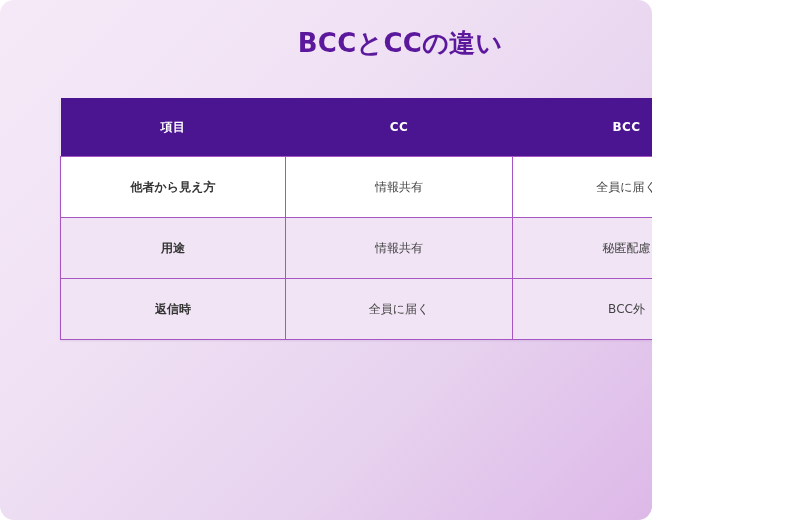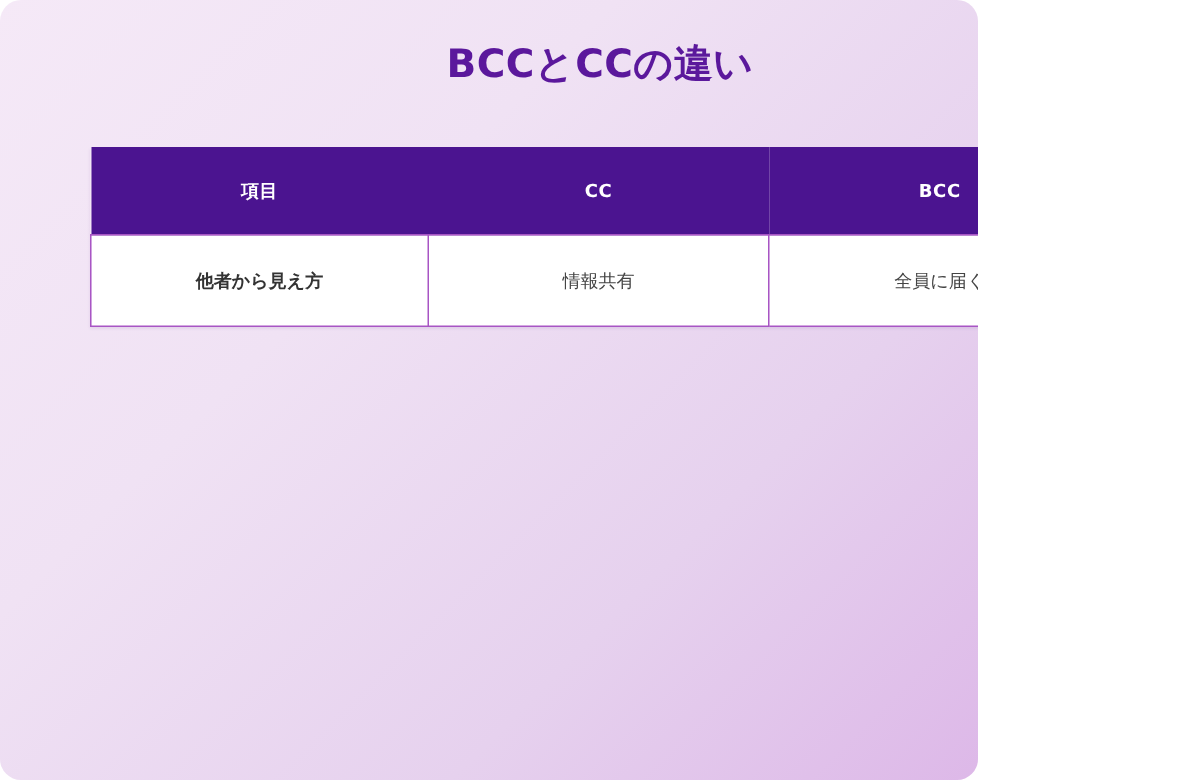--- a/index.html
+++ b/index.html
@@ -107,17 +107,27 @@
           <th>CC</th>
           <th>BCC</th>
         </tr>
       </thead>
       <tbody>
         <tr class="row">
           <td class="label-cell">他者から見え方</td>
           <td>情報共有</td>
           <td>全員に届く</td>
         </tr>
+        <tr class="row alt">
+          <td class="label-cell">用途</td>
+          <td>情報共有</td>
+          <td>秘匿配慮</td>
+        </tr>
+        <tr class="row alt">
+          <td class="label-cell">返信時</td>
+          <td>全員に届く</td>
+          <td>BCC外</td>
+        </tr>
       </tbody>
     </table>
   </div>
 
 </div>
 
 </body></html>

